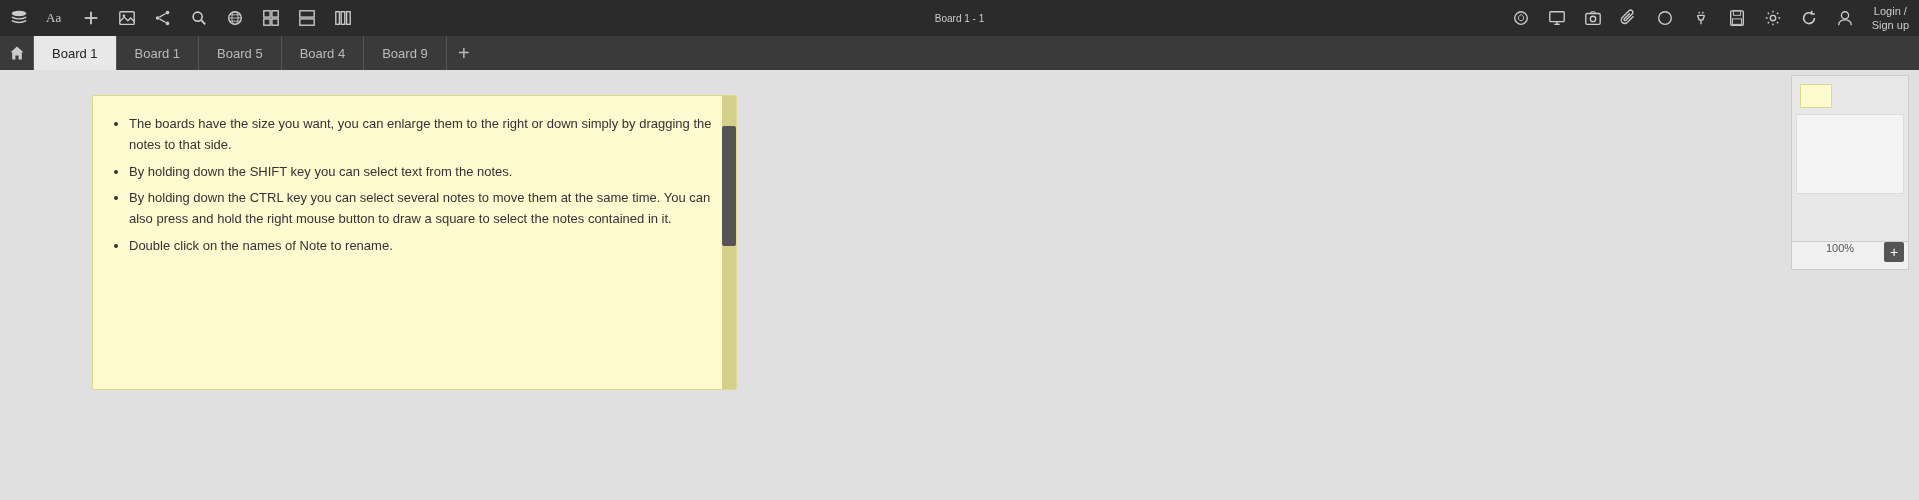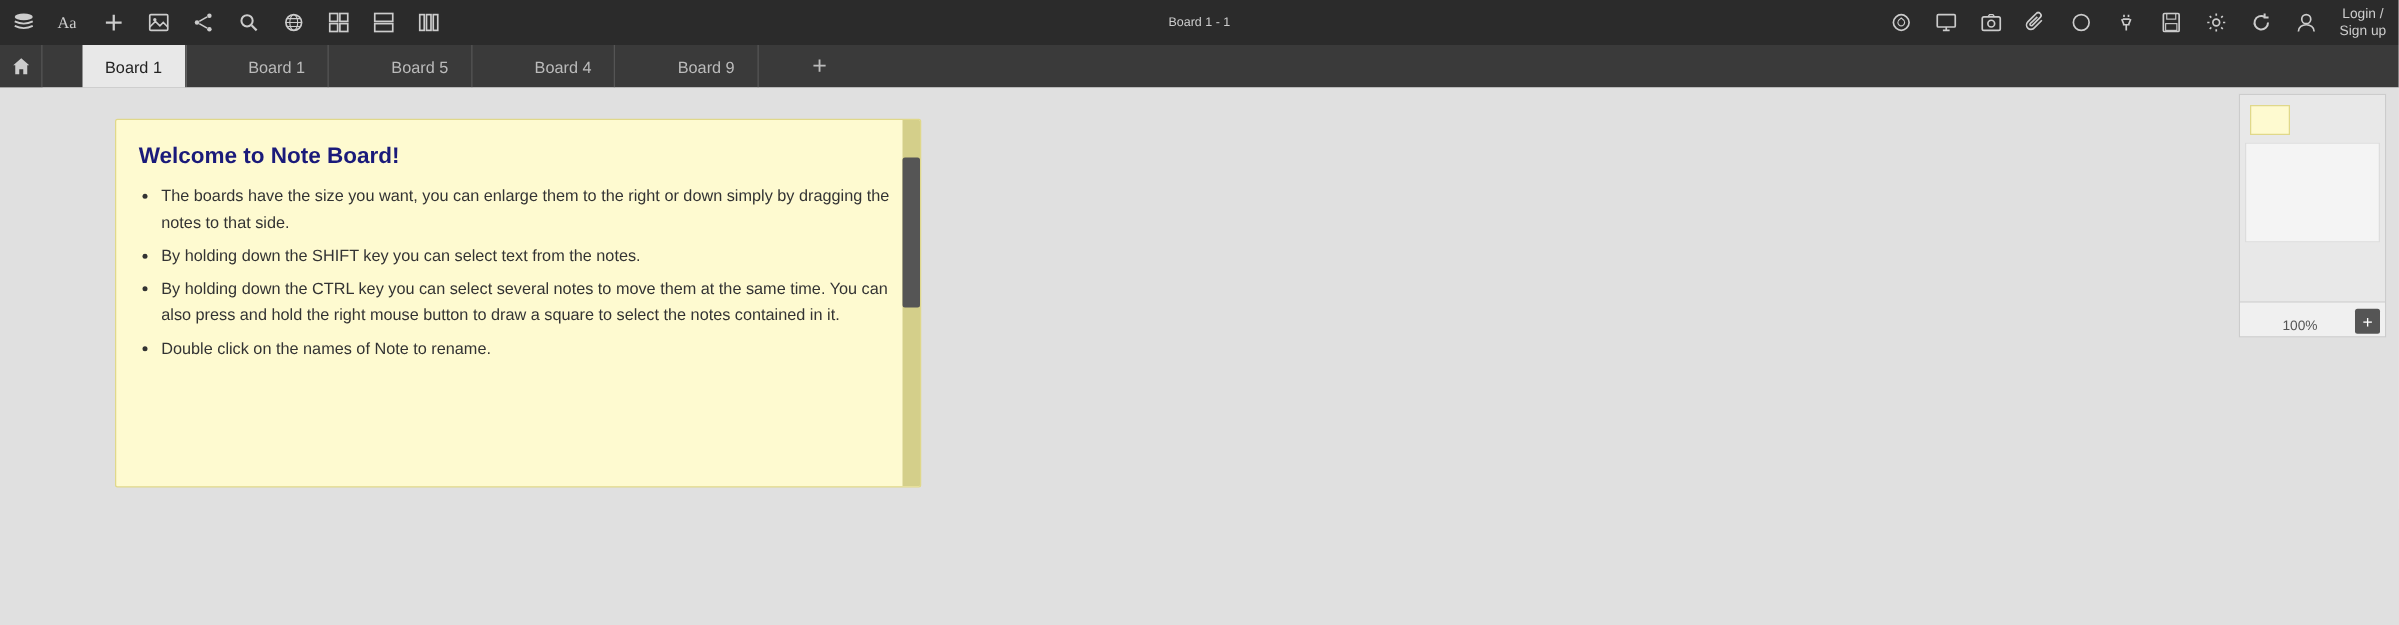--- a/index.html
+++ b/index.html
@@ -64,21 +64,20 @@
       line-height: 1.3;
     }
 
     
     #tabbar {
       width: 100%;
       height: 34px;
       background: #3a3a3a;
       display: flex;
       align-items: center;
-      gap: 32px;
     }
     #home-btn {
       width: 34px;
       height: 34px;
       background: #3a3a3a;
       display: flex;
       align-items: center;
       justify-content: center;
       cursor: pointer;
       border-right: 1px solid #555;
@@ -179,21 +178,21 @@
       width: 118px;
       background: #f0f0f0;
       border: 1px solid #ccc;
     }
     #minimap-placeholder {
       height: 62px;
       position: relative;
     }
     #minimap-zoom-bar {
       display: flex;
-      align-items: flex-end;
+      align-items: flex-start;
       height: 26px;
       border-top: 1px solid #ccc;
       background: #f0f0f0;
       padding: 0 4px;
     }
     #zoom-value {
       font-size: 11px;
       color: #555;
       flex: 1;
       text-align: center;
@@ -396,21 +395,20 @@
   <div class="tab">
     <span>Board 9</span>
   </div>
   <div id="add-tab">+</div>
 </div>
 
 <div id="canvas">
 
   <div id="note-card">
     <div id="note-content">
-      <div id="note-title">Welcome to Note Board!</div>
       <div id="note-body">
         <ul>
           <li>The boards have the size you want, you can enlarge them to the right or down simply by dragging the notes to that side.</li>
           <li>By holding down the SHIFT key you can select text from the notes.</li>
           <li>By holding down the CTRL key you can select several notes to move them at the same time. You can also press and hold the right mouse button to draw a square to select the notes contained in it.</li>
           <li>Double click on the names of Note to rename.</li>
         </ul>
       </div>
     </div>
     <div id="note-scrollbar">

